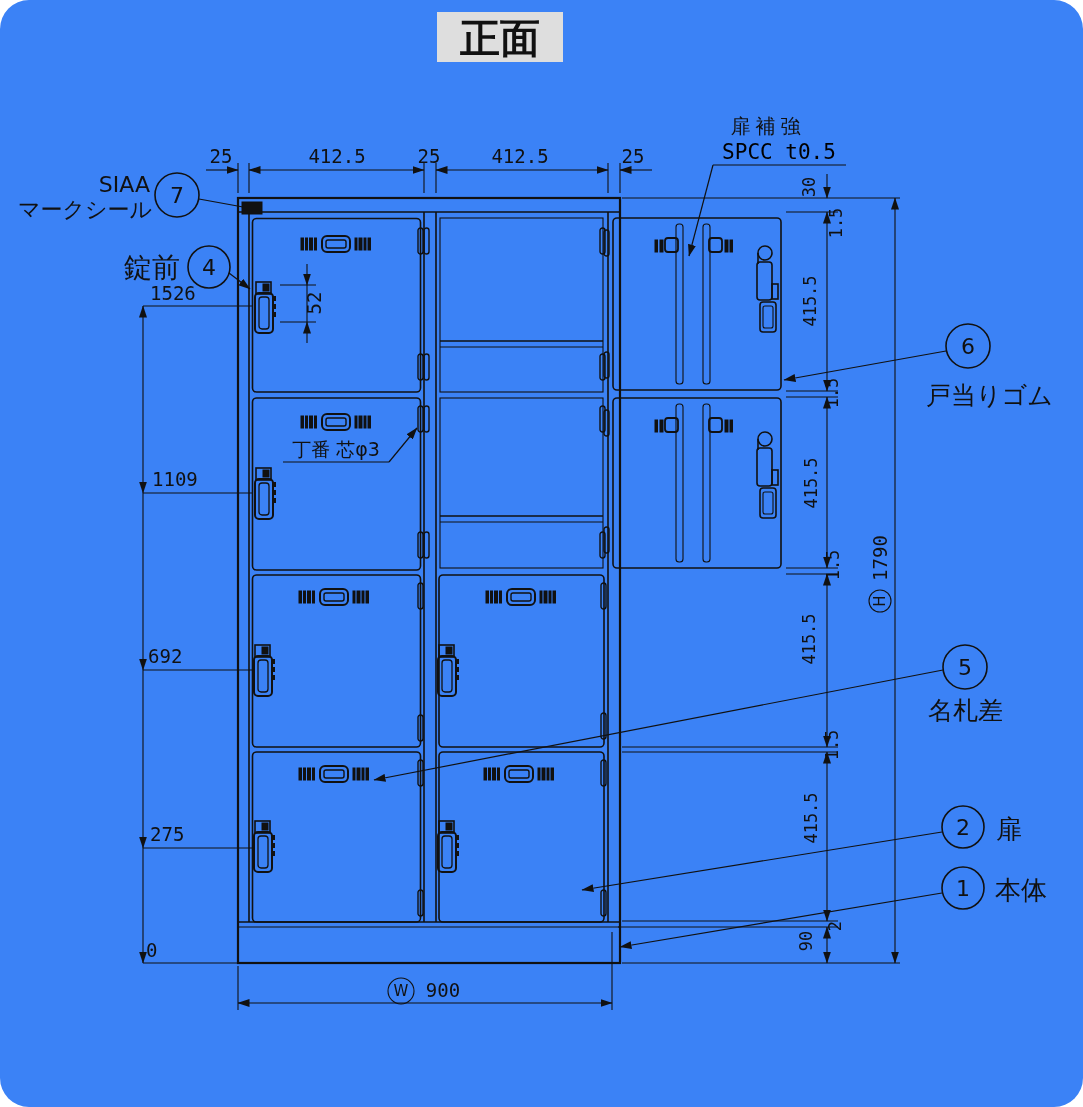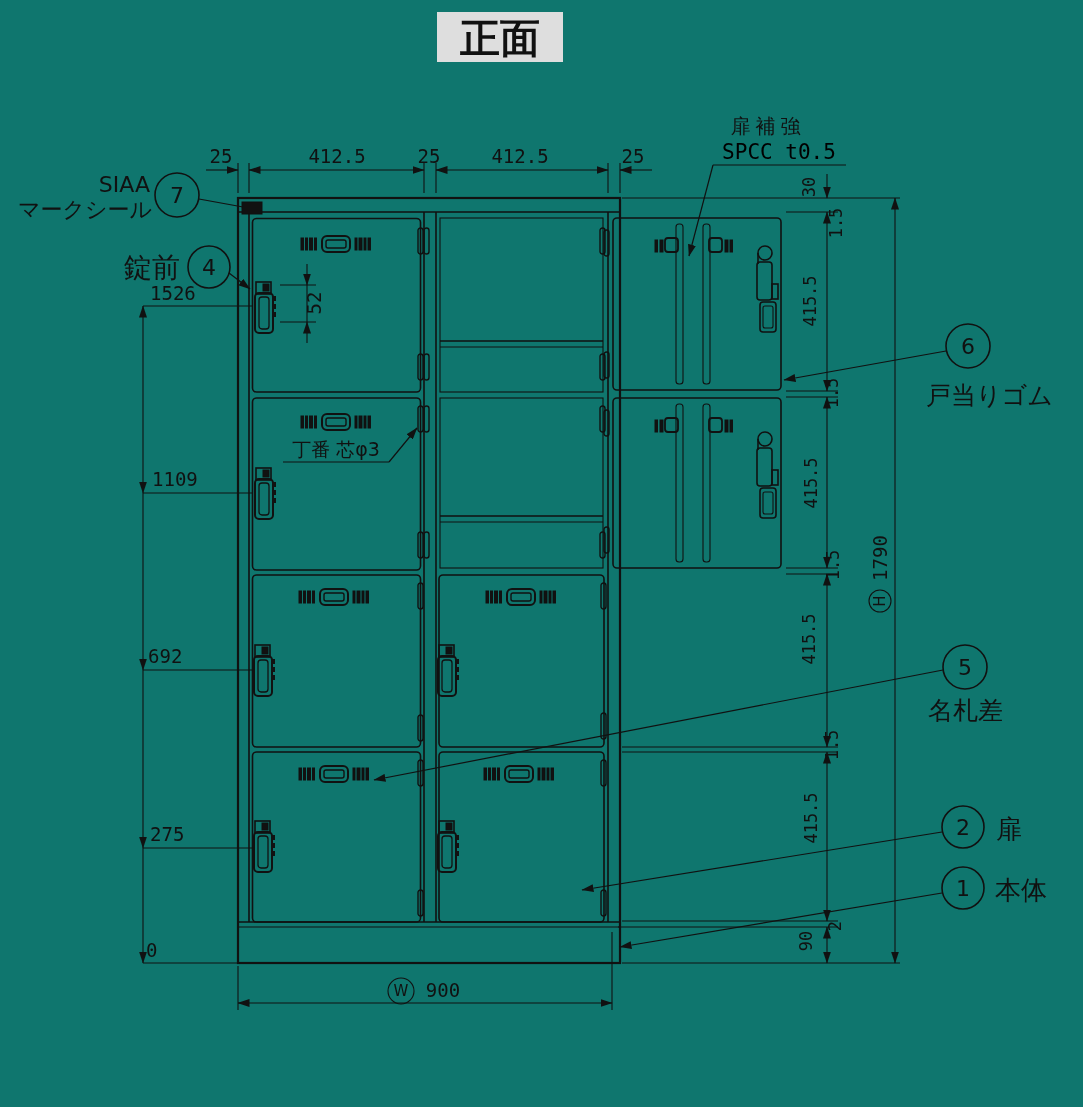--- a/index.html
+++ b/index.html
@@ -1,16 +1,16 @@
 <!DOCTYPE html>
 <html><head>
 <meta charset="utf-8">
 <style>
   html,body{margin:0;padding:0;background:#ffffff;}
-  .stage{position:relative;width:1083px;height:1107px;background:#0f766e;font-family:"Liberation Sans",sans-serif;}
+  .stage{position:relative;width:1083px;height:1107px;background:#3b82f6;font-family:"Liberation Sans",sans-serif;border-radius:29px;}
   svg{display:block;}
   .heavy{stroke:#111;stroke-width:2.2;fill:none;}
   .med{stroke:#111;stroke-width:1.6;fill:none;}
   .thin{stroke:#111;stroke-width:1.1;fill:none;}
   .dimline{stroke:#111;stroke-width:1.1;fill:none;}
   .leader{stroke:#111;stroke-width:1.2;fill:none;}
   .dim{font-family:"DejaVu Sans Mono",monospace;font-size:19px;fill:#111;}
   .dimsmall{font-family:"DejaVu Sans Mono",monospace;font-size:17px;fill:#111;}
   .jp{font-family:"DejaVu Sans","Liberation Sans",sans-serif;fill:#111;}
   .jp25{font-size:25px;}

